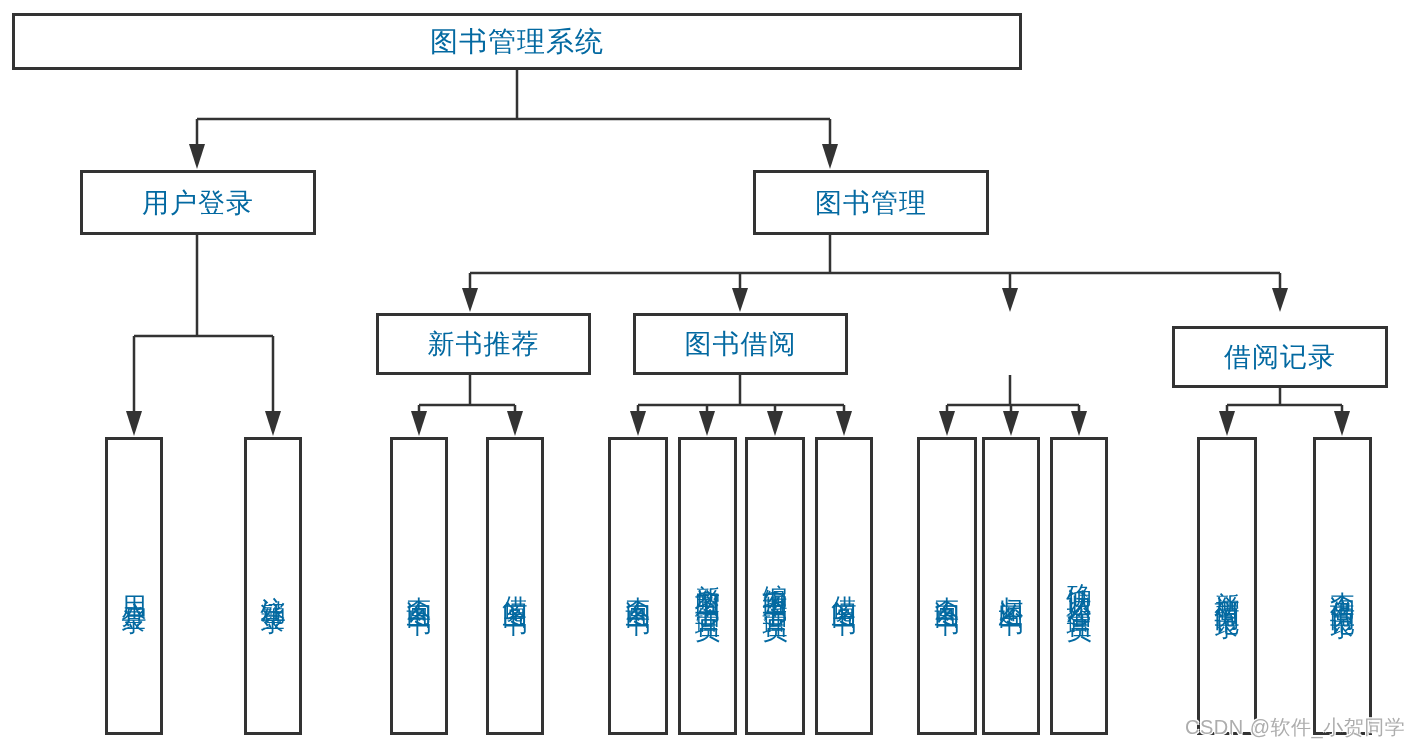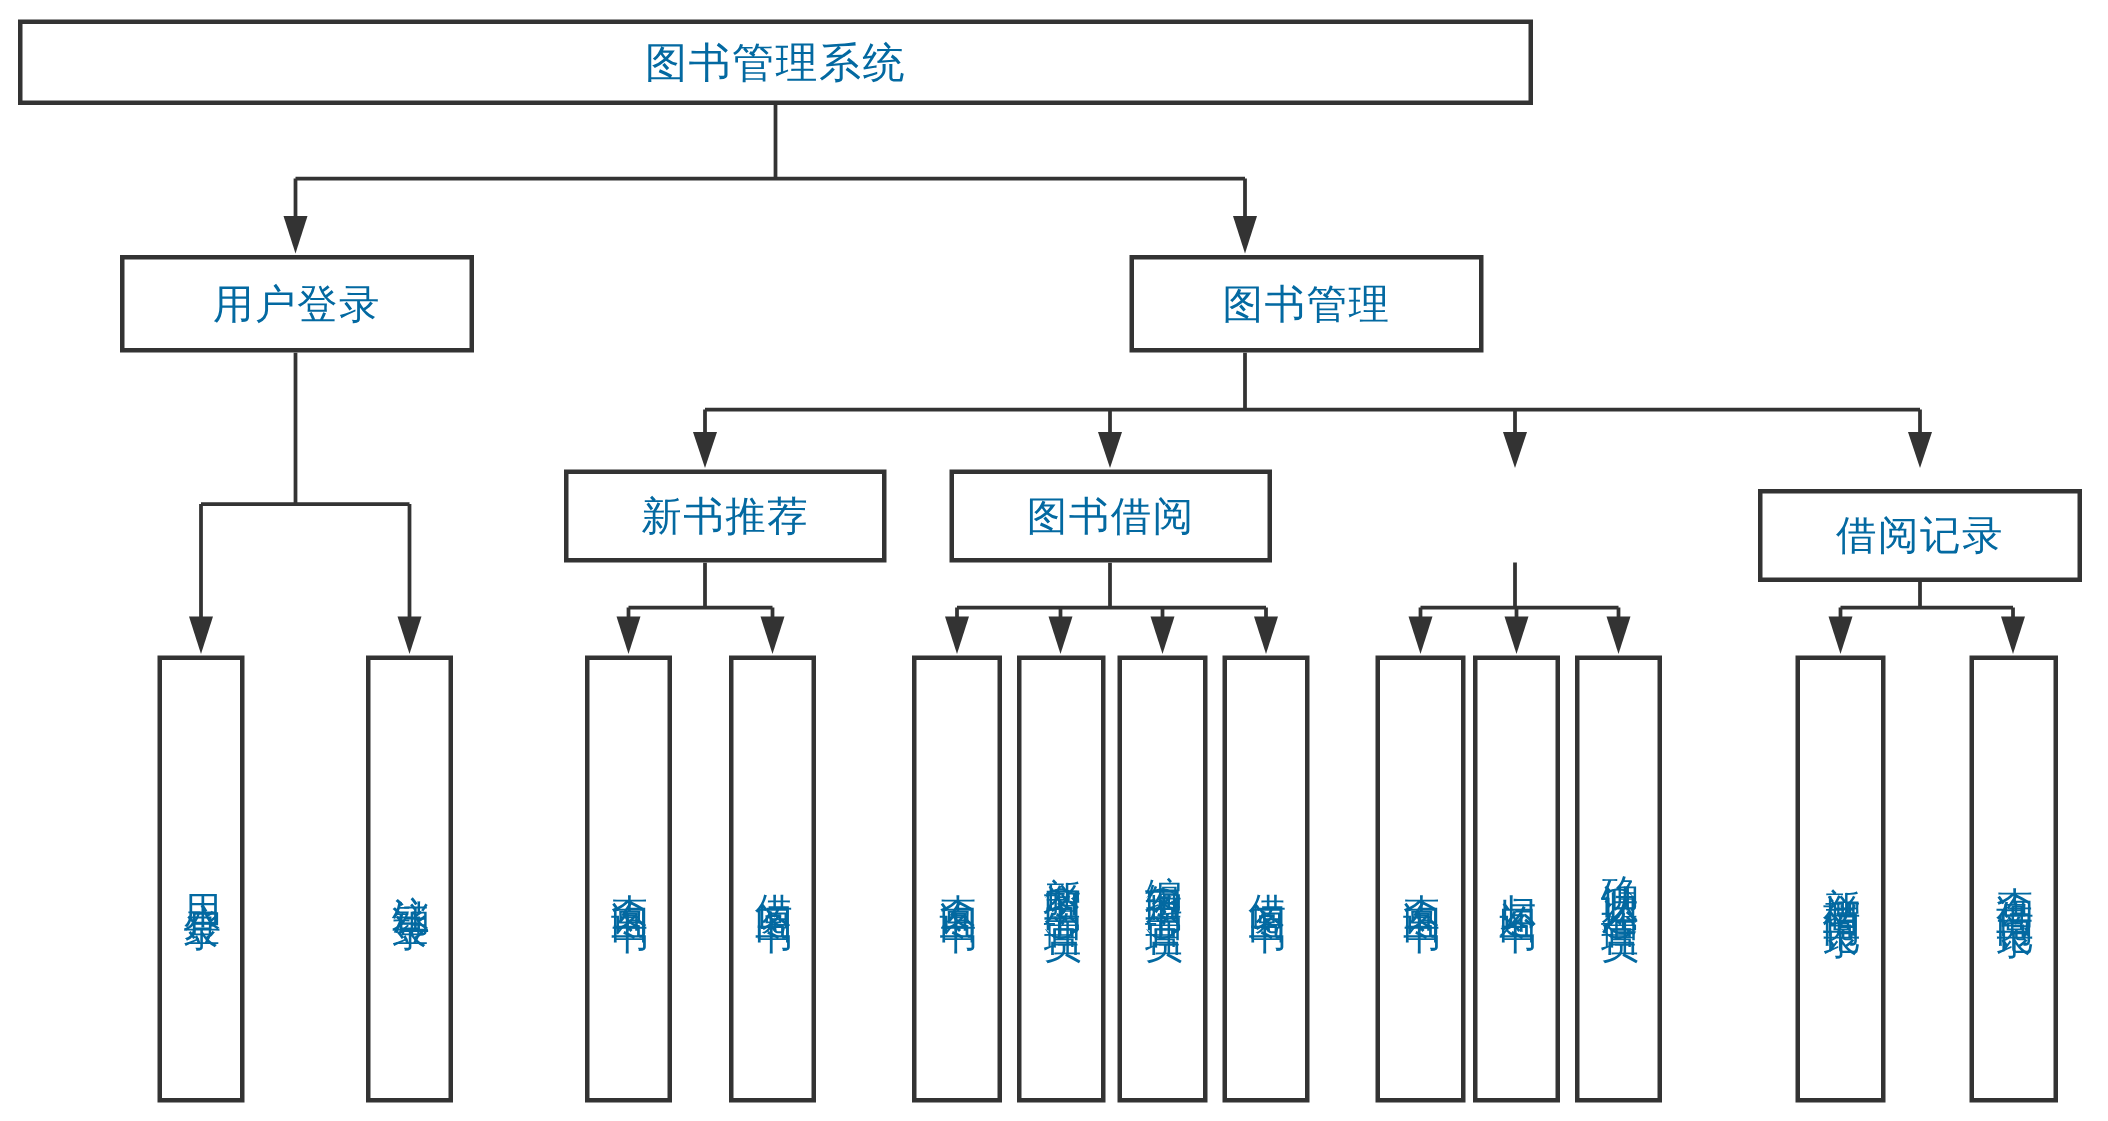--- a/index.html
+++ b/index.html
@@ -167,14 +167,15 @@
     <span>确认归还（管理员）</span>
   </div>
 
   <div class="node v-node" style="left:1197px; width:60px;">
     <span>新增借阅记录</span>
   </div>
   <div class="node v-node" style="left:1313px; width:59px;">
     <span>查询借阅记录</span>
   </div>
 
+  <div class="watermark">CSDN @软件_小贺同学</div>
 
 </div>
 
 </body></html>

